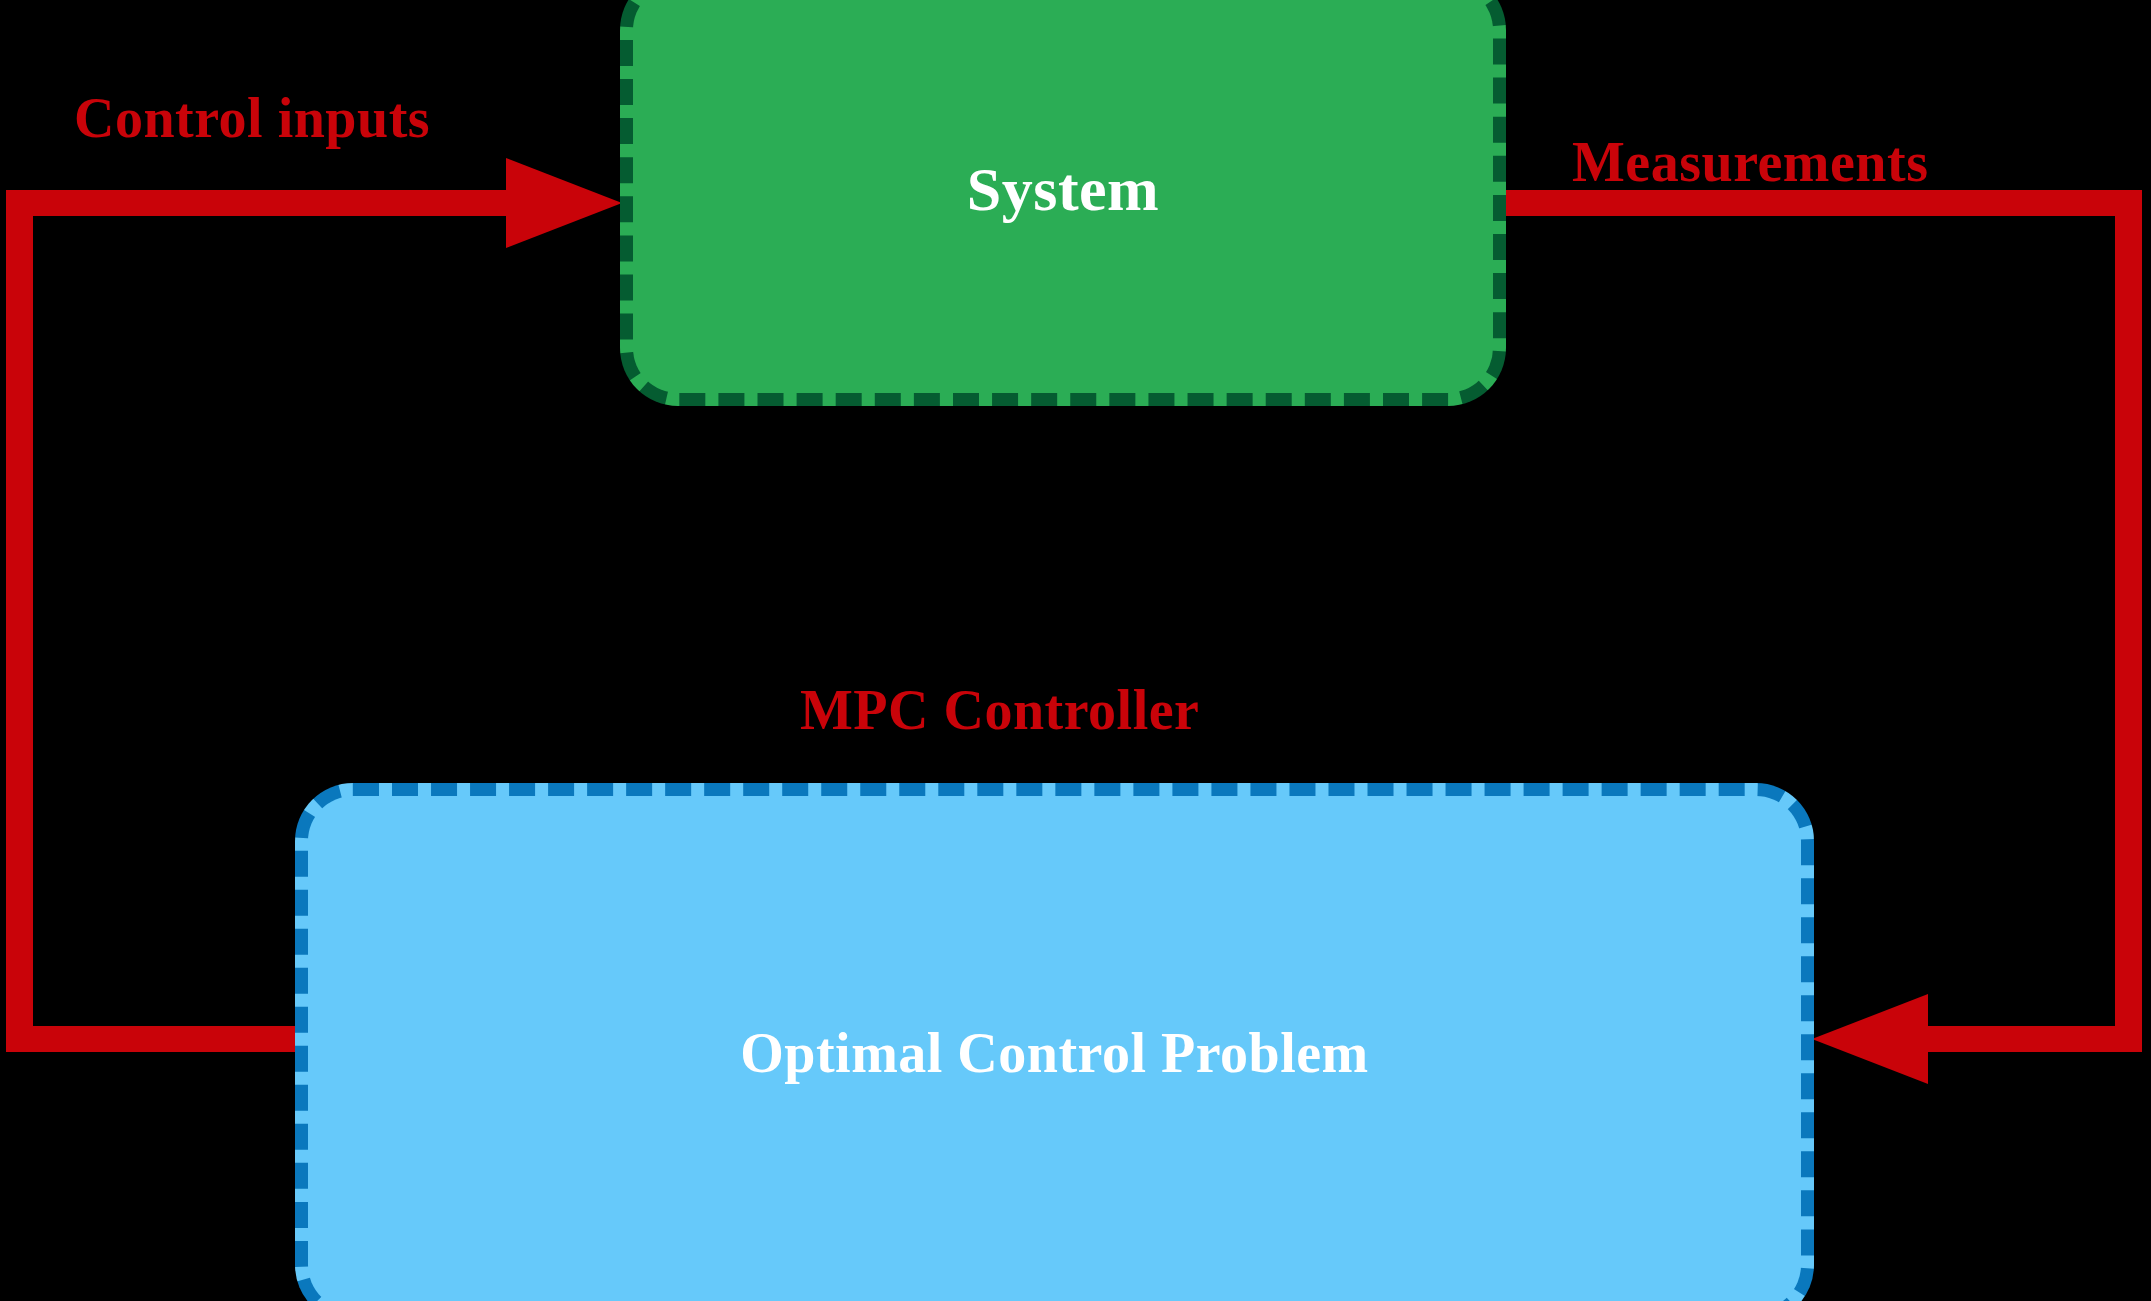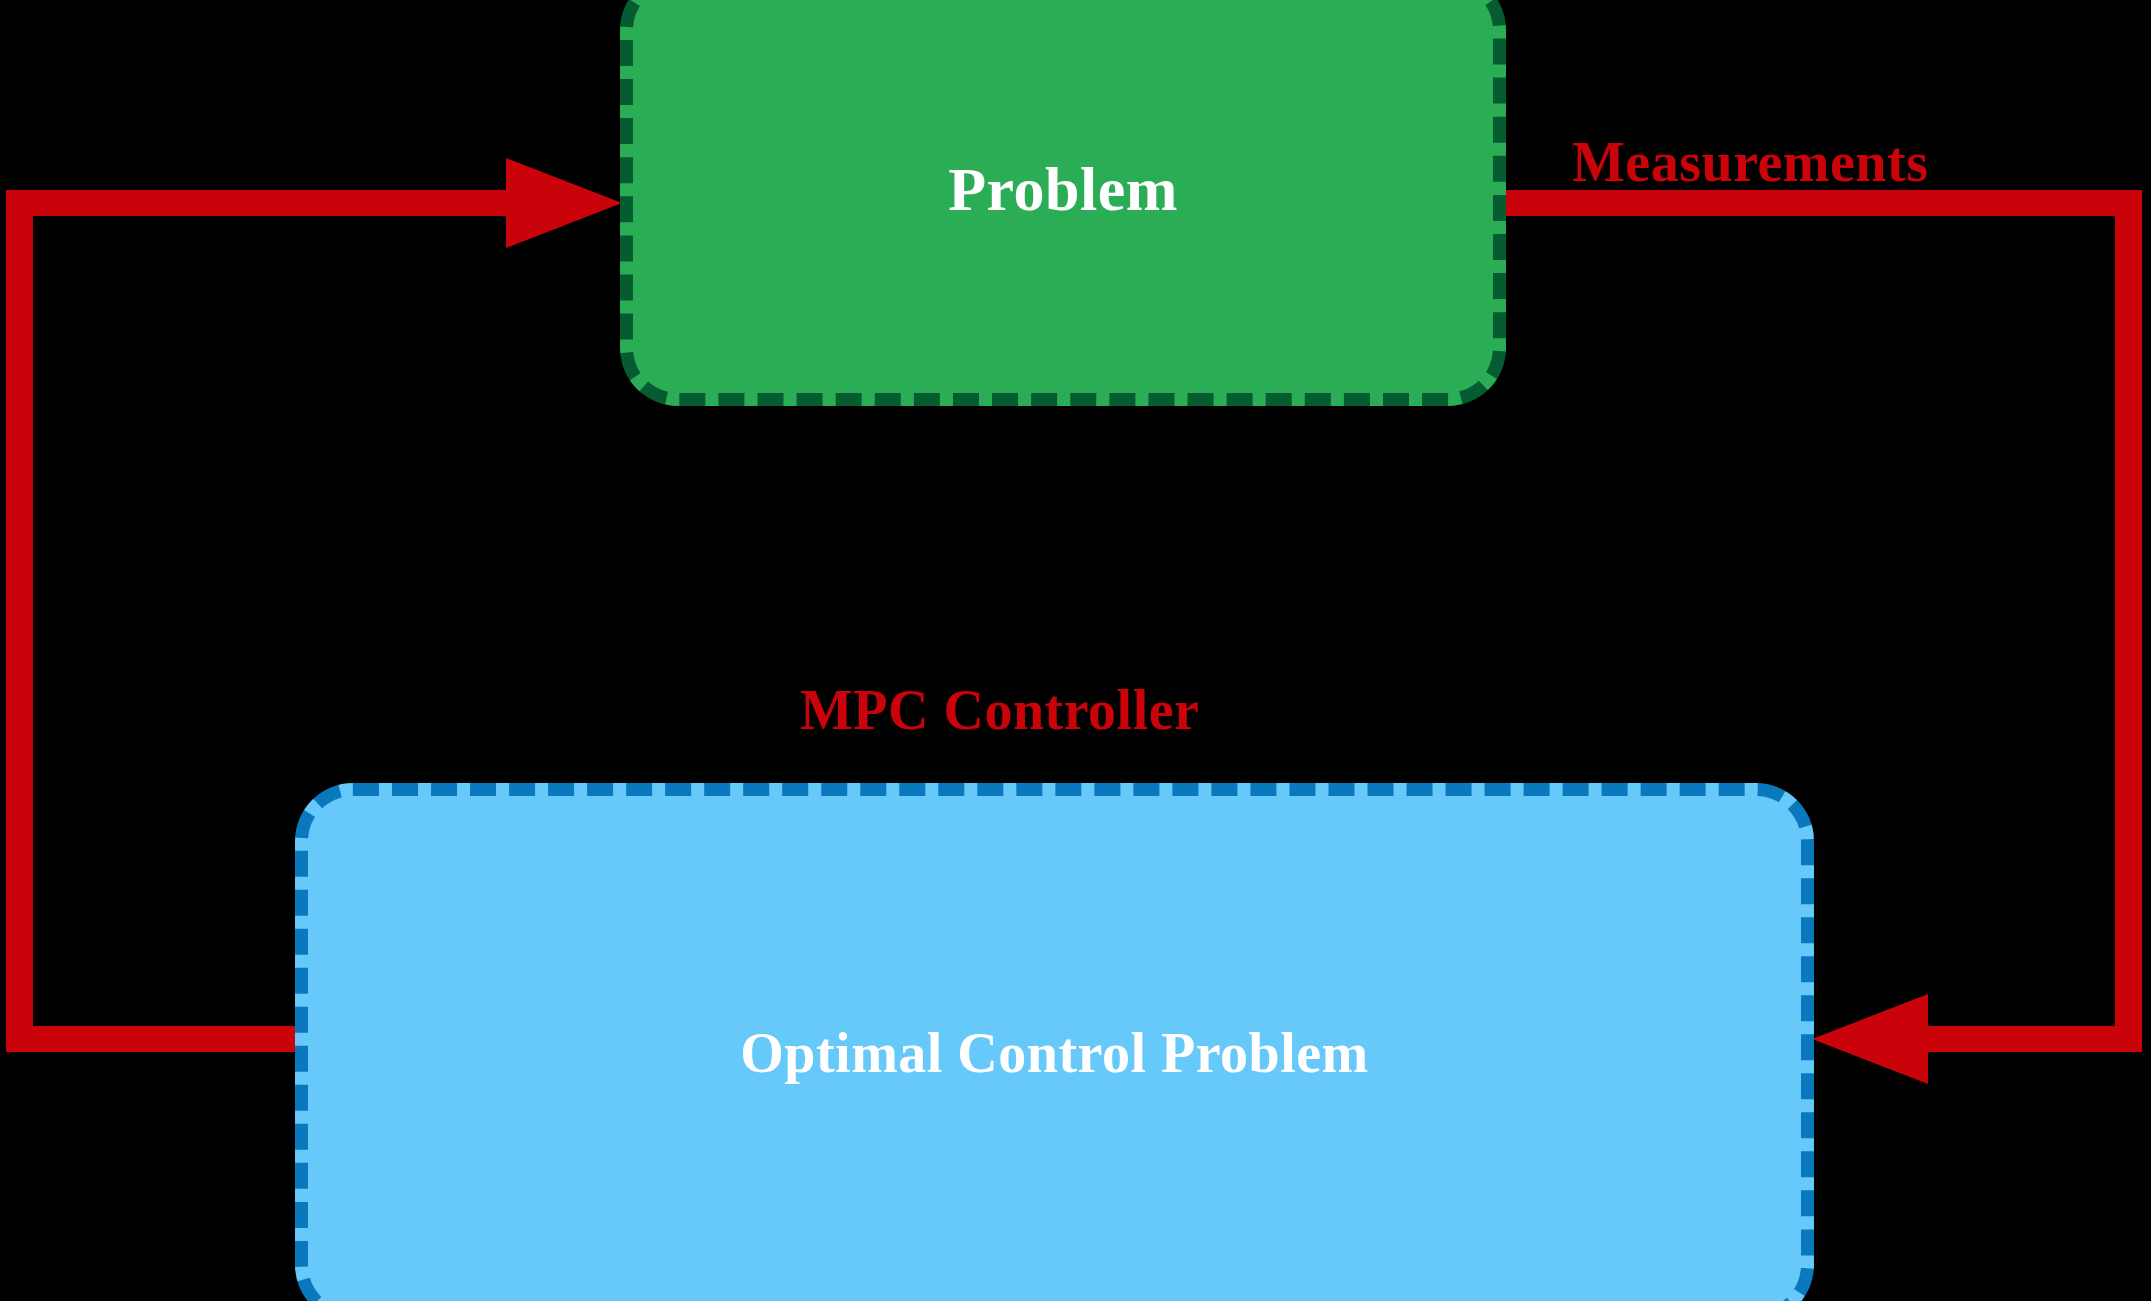--- a/index.html
+++ b/index.html
@@ -108,25 +108,26 @@
   <div class="wire" id="wire-left-v"></div>
   <div class="wire" id="wire-top-h"></div>
   <div class="arrowhead" id="arrow-into-system"></div>
 
   <div class="wire" id="wire-rt-h"></div>
   <div class="wire" id="wire-right-v"></div>
   <div class="wire" id="wire-rb-h"></div>
   <div class="arrowhead" id="arrow-into-ocp"></div>
 
   <div class="block" id="system-block">
-    <span class="block-label">Problem</span>
+    <span class="block-label">System</span>
   </div>
 
   <div class="block" id="ocp-block">
     <span class="block-label">Optimal Control Problem</span>
   </div>
 
+  <div class="caption" id="caption-control-inputs">Control inputs</div>
 
   <div class="caption" id="caption-measurements">Measurements</div>
 
   <div class="caption" id="caption-mpc">MPC Controller</div>
 
 </div>
 
 </body></html>

